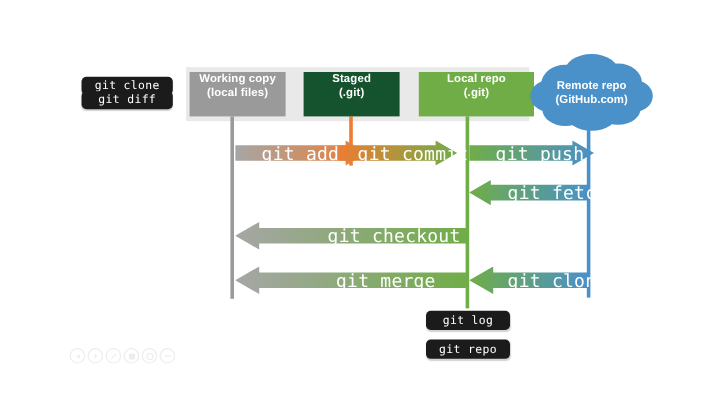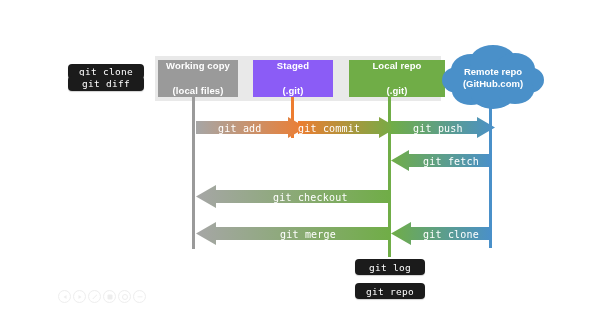--- a/index.html
+++ b/index.html
@@ -11,21 +11,21 @@
   #stage{position:relative;width:600px;height:330px;}
 
   
   .band{
     position:absolute;background:#e9e9e9;
   }
 
   
   .node{
     position:absolute;display:flex;flex-direction:column;
-    align-items:center;justify-content:space-between;
+    align-items:center;justify-content:flex-start;
     color:#ffffff;font-weight:bold;font-size:9.5px;line-height:12px;
     text-align:center;letter-spacing:.1px;
   }
   .node span{display:block;white-space:nowrap;}
 
   
   .cloud{position:absolute;}
   .cloud .lbl{
     position:absolute;left:0;right:0;top:22px;text-align:center;
     color:#ffffff;font-weight:bold;font-size:9.5px;line-height:12px;
@@ -35,21 +35,21 @@
 
   
   .vline{position:absolute;}
 
   
   .arrowwrap{position:absolute;}
   .arrowwrap svg{display:block;}
   .arrowlbl{
     position:absolute;color:#ffffff;
     font-family:"DejaVu Sans Mono","Liberation Mono",monospace;
-    font-size:10px;letter-spacing:.2px;white-space:nowrap;
+    font-size:15px;letter-spacing:.2px;white-space:nowrap;
     top:50%;transform:translateY(-50%);
   }
 
   
   .badge{
     position:absolute;background:#1b1b1b;border-radius:4px;
     color:#ffffff;font-family:"DejaVu Sans Mono","Liberation Mono",monospace;
     font-size:9.5px;letter-spacing:.3px;
     display:flex;align-items:center;justify-content:center;
     box-shadow:0 1px 1px rgba(0,0,0,.18);
@@ -95,21 +95,21 @@
         <linearGradient id="gAdd" x1="0" y1="0" x2="1" y2="0">
           <stop offset="0%" stop-color="#a6a6a6"></stop>
           <stop offset="100%" stop-color="#ed7d31"></stop>
         </linearGradient>
       </defs>
       <path d="M0,4 L92,4 L92,0 L110,10.5 L92,21 L92,17 L0,17 Z" fill="url(#gAdd)"></path>
     </svg>
     <div class="arrowlbl" style="left:22px;">git add</div>
   </div>
 
-  <div class="arrowwrap" style="left:282px;top:117px;width:99px;height:21px;padding-left:16px;">
+  <div class="arrowwrap" style="left:282px;top:117px;width:99px;height:21px;">
     <svg width="99" height="21" viewBox="0 0 99 21">
       <defs>
         <linearGradient id="gCommit" x1="0" y1="0" x2="1" y2="0">
           <stop offset="0%" stop-color="#ed7d31"></stop>
           <stop offset="100%" stop-color="#70ad47"></stop>
         </linearGradient>
       </defs>
       <path d="M0,4 L81,4 L81,0 L99,10.5 L81,21 L81,17 L0,17 Z" fill="url(#gCommit)"></path>
     </svg>
     <div class="arrowlbl" style="left:16px;">git commit</div>
@@ -178,21 +178,21 @@
       <path d="M100,5 L20,5 L20,0 L0,11.5 L20,23 L20,18 L100,18 Z" fill="url(#gClone)"></path>
     </svg>
     <div class="arrowlbl" style="left:32px;">git clone</div>
   </div>
 
   <div class="node" style="left:158px;top:60px;width:80px;height:37px;background:#9a9a9a;">
     <span>Working copy</span>
     <span>(local files)</span>
   </div>
 
-  <div class="node" style="left:253px;top:60px;width:80px;height:37px;background:#8b5cf6;">
+  <div class="node" style="left:253px;top:60px;width:80px;height:37px;background:#14532d;">
     <span>Staged</span>
     <span>(.git)</span>
   </div>
 
   <div class="node" style="left:349px;top:60px;width:96px;height:37px;background:#70ad47;">
     <span>Local repo</span>
     <span>(.git)</span>
   </div>
 
   <div class="cloud" style="left:441px;top:44px;width:104px;height:66px;">

